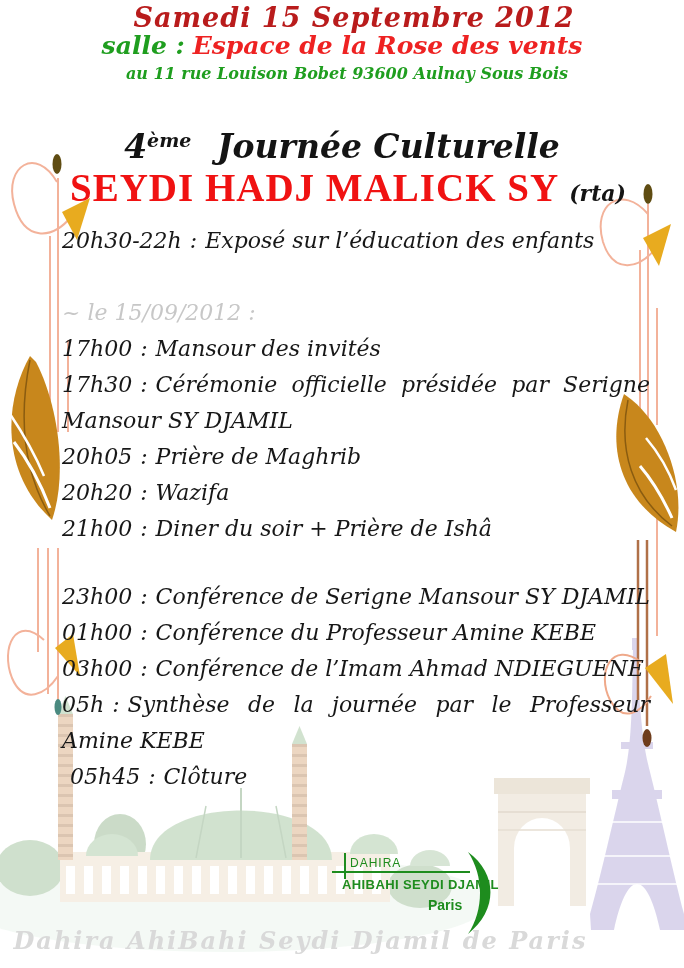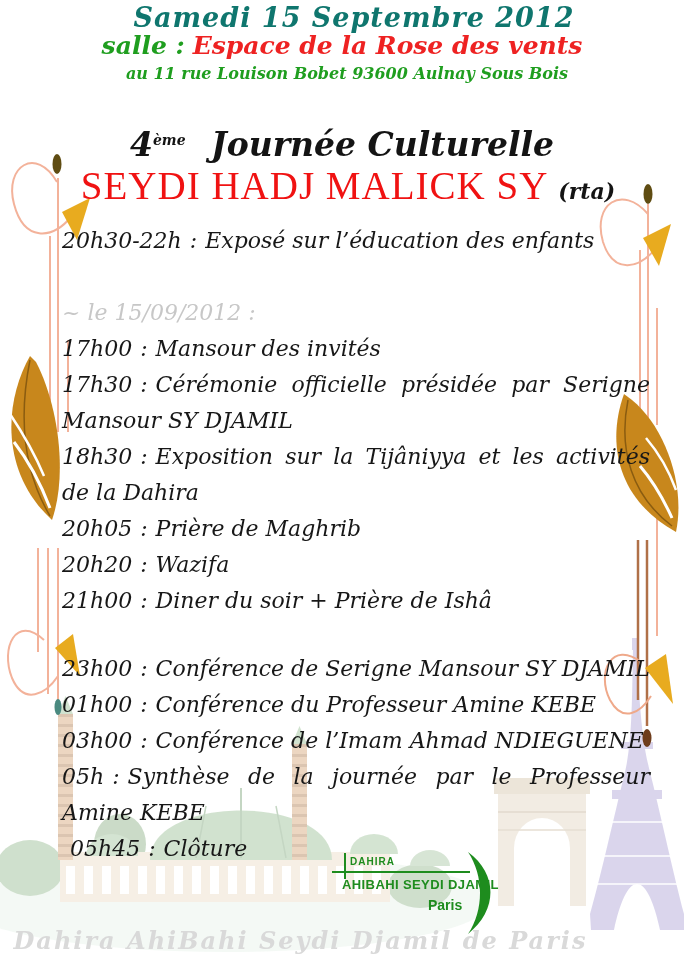--- a/index.html
+++ b/index.html
@@ -6,51 +6,51 @@
   .poster{
     position:relative; width:684px; height:968px; overflow:hidden;
     background:#ffffff; font-family:"DejaVu Serif", serif;
   }
   .bg-art{position:absolute; left:0; top:0; z-index:0;}
   .content{position:relative; z-index:2;}
 
   
   .header{position:absolute; top:4px; left:0; width:684px; text-align:center;
           font-weight:bold; font-style:italic; line-height:28px;}
-  .h-date{font-size:27px; color:#0f766e; letter-spacing:1px;margin-left:24px;}
+  .h-date{font-size:27px; color:#b91c1c; letter-spacing:1px;margin-left:24px;}
   .h-venue{font-size:25px;}
   .h-venue .venue-label{color:#1f9e1f; margin-right:8px;text-align:right;}
   .h-venue .venue-name{color:#ee2222;}
   .h-address{font-size:16px; color:#1f9e1f;padding-left:10px;}
 
   
   .title-block{position:absolute; top:120px; left:0; width:684px; text-align:center;}
   .title-line1{font-size:33px; font-weight:bold; font-style:italic; color:#141414; line-height:40px;}
-  .title-line1 sup{font-size:14px; vertical-align:11px; margin-right:14px;}
+  .title-line1 sup{font-size:19px; vertical-align:11px; margin-right:14px;}
   .title-line2{font-size:39px; line-height:42px; white-space:nowrap;}
-  .honoree{font-family:"Liberation Serif", serif; font-weight:normal; color:#f01212; letter-spacing:1px;margin-left:12px;}
+  .honoree{font-family:"Liberation Serif", serif; font-weight:bold; color:#f01212; letter-spacing:1px;margin-left:12px;}
   .rta{font-family:"DejaVu Serif", serif; font-weight:bold; font-style:italic;
        font-size:22px; color:#141414; margin-left:10px;}
 
   
   .program{position:absolute; top:223px; left:62px; width:588px;
            font-style:italic; font-size:22px; color:#171717;}
   .day-label{color:#c7c7c7; line-height:36px;}
   .row{line-height:36px; text-align:justify;}
   .row .sep{margin:0 8px;}
   .gap-day2{margin-top:36px;}
   .gap-night{margin-top:32px;}
   .row-last{padding-left:8px;}
 
   
   .logo{position:absolute; left:332px; top:850px; width:176px; height:86px; z-index:3;
         color:#1e8c1e; font-family:"Liberation Sans", sans-serif;}
   .logo-tick{position:absolute; left:12px; top:3px; width:2px; height:26px; background:#1e8c1e;}
   .logo-rule{position:absolute; left:0px; top:21px; width:138px; height:2px; background:#1e8c1e;}
-  .logo-top{position:absolute; left:18px; top:6px; font-size:10px; font-weight:bold;
+  .logo-top{position:absolute; left:18px; top:6px; font-size:12px; font-weight:normal;
             letter-spacing:1px; text-transform:uppercase;}
   .logo-name{position:absolute; left:10px; top:27px; font-size:13px; font-weight:bold;
              letter-spacing:0.4px; white-space:nowrap; text-transform:uppercase;}
   .logo-city{position:absolute; left:96px; top:47px; font-size:14px; font-weight:bold;text-align:center;}
   .logo-crescent{position:absolute; right:6px; top:0px;}
 
   
   .footer{position:absolute; top:926px; left:0; width:601px; text-align:center;
           font-weight:bold; font-style:italic; font-size:24px; color:#d9d9d9; letter-spacing:2px;}
 </style>
@@ -181,23 +181,20 @@
       </div>
 
       <div class="day-label gap-day2">~ le 15/09/2012 :</div>
       <div class="row">
         <span>17h00</span><span class="sep">:</span><span>Mansour des invités</span>
       </div>
       <div class="row">
         <span>17h30</span><span class="sep">:</span><span>Cérémonie officielle présidée par Serigne Mansour SY DJAMIL</span>
       </div>
       <div class="row">
-        <span>18h30</span><span class="sep">:</span><span>Exposition sur la Tijâniyya et les activités de la Dahira</span>
-      </div>
-      <div class="row">
         <span>20h05</span><span class="sep">:</span><span>Prière de Maghrib</span>
       </div>
       <div class="row">
         <span>20h20</span><span class="sep">:</span><span>Wazifa</span>
       </div>
       <div class="row">
         <span>21h00</span><span class="sep">:</span><span>Diner du soir + Prière de Ishâ</span>
       </div>
 
       <div class="row gap-night">

